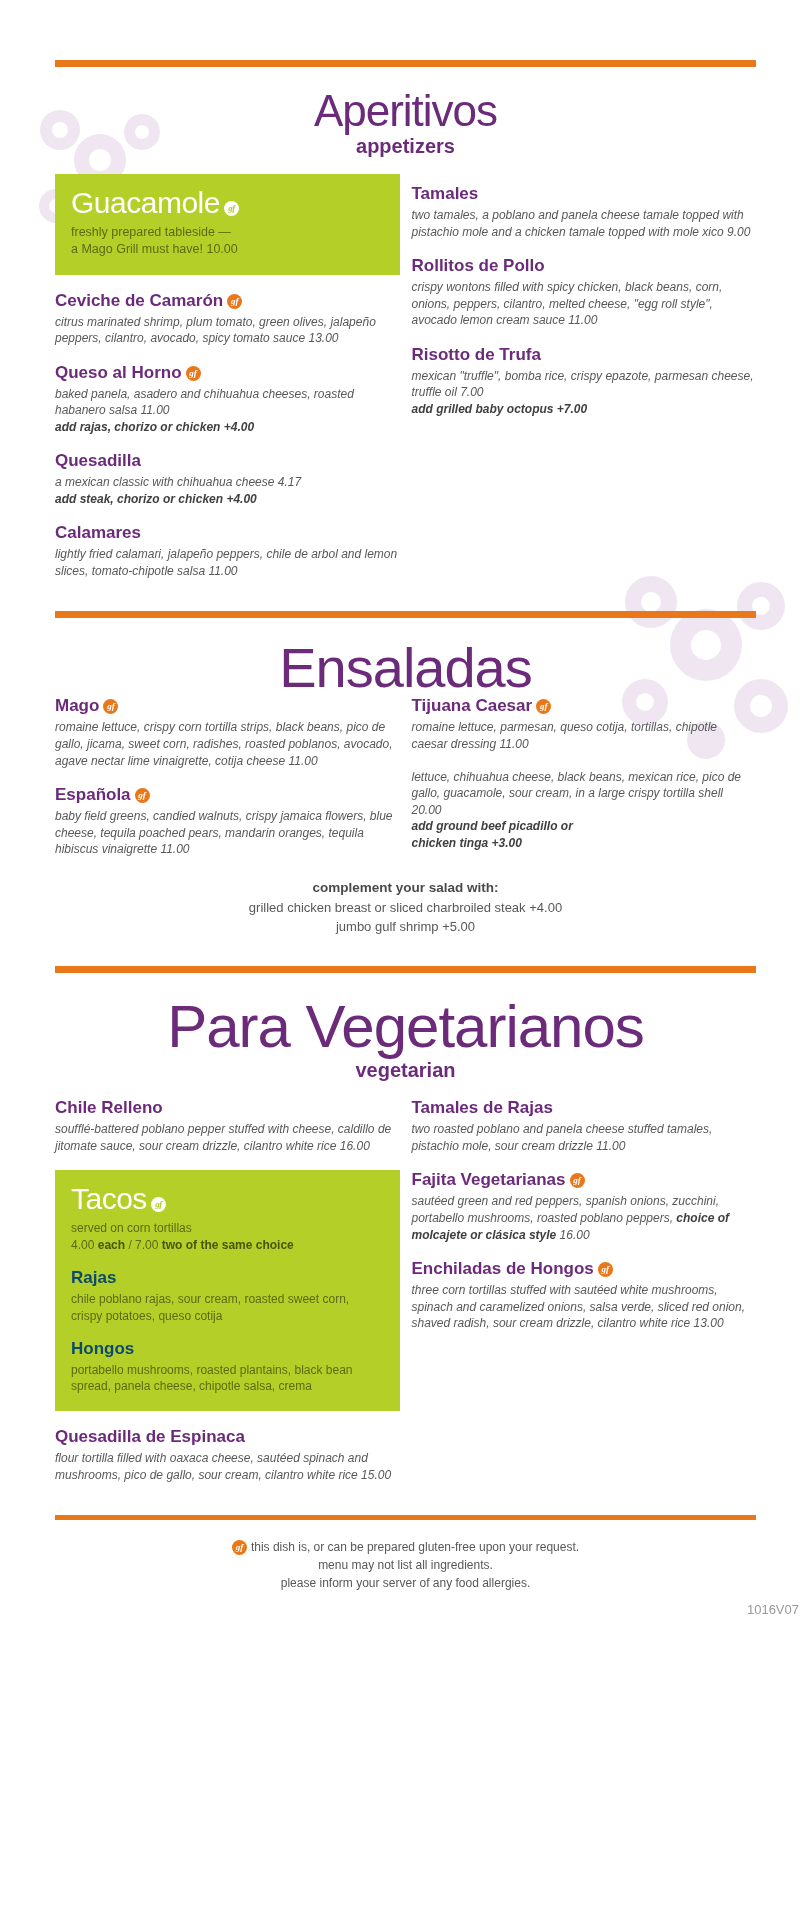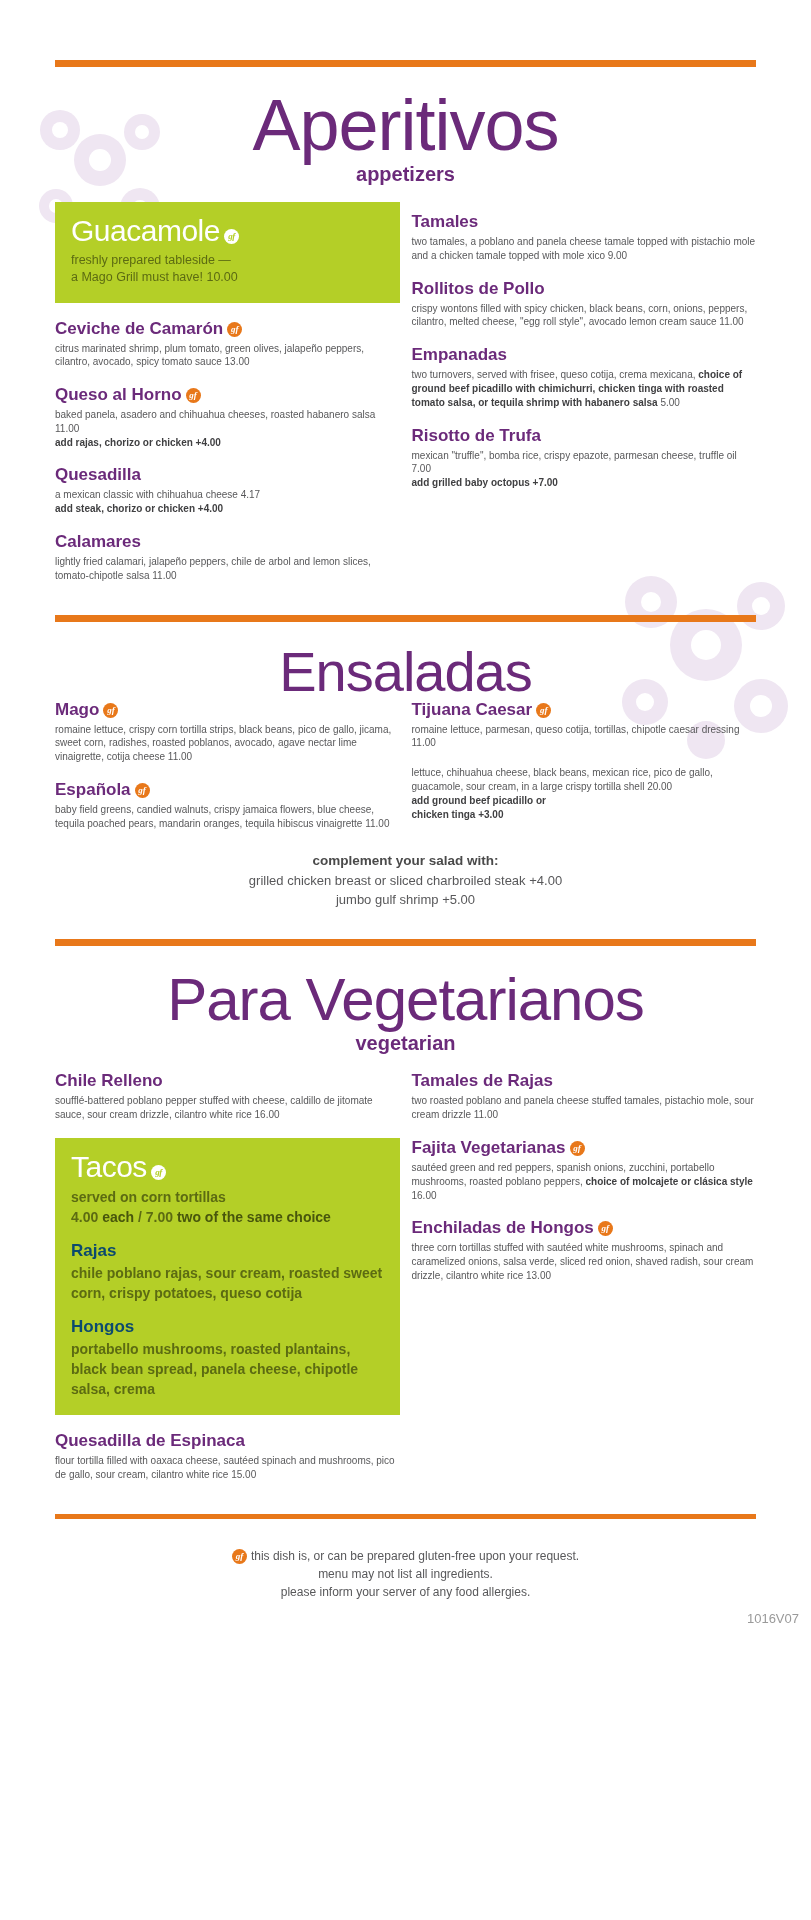--- a/index.html
+++ b/index.html
@@ -39,21 +39,21 @@
     padding:0 55px;
     box-sizing:border-box;
   }
   .sec-title{
     text-align:center;
     color:#6b2a7a;
     font-weight:400;
     letter-spacing:-1px;
     line-height:1;
   }
-  .sec-title.t1{font-size:72px;margin:22px 0 0 0;}
+  .sec-title.t1{font-size:44px;margin:22px 0 0 0;}
   .sec-title.t2{font-size:56px;margin:22px 0 0 0;}
   .sec-title.t3{font-size:60px;margin:24px 0 0 0;}
   .sec-sub{
     text-align:center;
     color:#6b2a7a;
     font-weight:bold;
     font-size:20px;
     margin:2px 0 16px 0;
   }
 
@@ -66,23 +66,24 @@
   .item{margin:0 0 16px 0;}
   .item h3{
     margin:0 0 3px 0;
     font-size:17px;
     font-weight:bold;
     color:#6b2a7a;
     letter-spacing:0;
   }
   .item p{
     margin:0;
-    font-size:10px;
+    font-size:12px;
     line-height:1.38;
     color:#58585a;
+    font-style:italic;
   }
   .item p b{color:#3f3f41;}
 
   
   .gf{
     display:inline-block;
     width:15px;height:15px;
     border-radius:50%;
     background:#e8781a;
     color:#fff;
@@ -113,42 +114,42 @@
   }
   .greenbox p{
     margin:0;
     font-size:12.5px;
     line-height:1.38;
     color:#5c6b12;
   }
   .greenbox .gf{background:#ffffff;color:#b4cf27;}
   .greenbox h3{color:#0c4a6e;margin:14px 0 3px 0;font-size:17px;font-weight:bold;}
   .greenbox h3:first-child{margin-top:0;}
-  .greenbox .sub{font-size:14px;line-height:1.4;color:#5c6b12;font-weight:bold;}
+  .greenbox .sub{font-size:12px;line-height:1.4;color:#5c6b12;}
   .greenbox .sub b{color:#48560c;}
 
   .complement{
     text-align:center;
     margin:6px 0 14px 0;
   }
   .complement .c-title{
     font-weight:bold;
     font-size:13.5px;
     color:#4a4a4a;
     margin-bottom:4px;
   }
   .complement .c-line{
     font-size:13px;
     color:#58585a;
     line-height:1.45;
   }
 
   .footer{
     text-align:center;
-    padding:28px 55px 0 55px;
+    padding:18px 55px 0 55px;
     font-size:12px;
     color:#58585a;
     line-height:1.5;
   }
   .footer .gf{vertical-align:1px;margin-left:0;margin-right:4px;}
   .code{
     text-align:right;
     font-size:13px;
     color:#9a9a9a;
     padding:10px 12px 8px 16px;
@@ -242,24 +243,20 @@
           <div class="item">
             <h3>Tamales</h3>
             <p>two tamales, a poblano and panela cheese tamale topped with pistachio mole and a chicken tamale topped with mole xico   9.00</p>
           </div>
 
           <div class="item">
             <h3>Rollitos de Pollo</h3>
             <p>crispy wontons filled with spicy chicken, black beans, corn, onions, peppers, cilantro, melted cheese, "egg roll style", avocado lemon cream sauce  11.00</p>
           </div>
 
-          <div class="item">
-            <h3>Empanadas</h3>
-            <p>two turnovers, served with frisee, queso cotija, crema mexicana, <b>choice of ground beef picadillo with chimichurri, chicken tinga with roasted tomato salsa, or tequila shrimp with habanero salsa</b> 5.00</p>
-          </div>
 
           <div class="item">
             <h3>Risotto de Trufa</h3>
             <p>mexican "truffle", bomba rice, crispy epazote, parmesan cheese, truffle oil  7.00</p>
             <p style="font-weight:bold;color:#3f3f41">add grilled baby octopus  +7.00</p>
           </div>
 
         </div>
       </div>
       <div class="spacer"></div>

